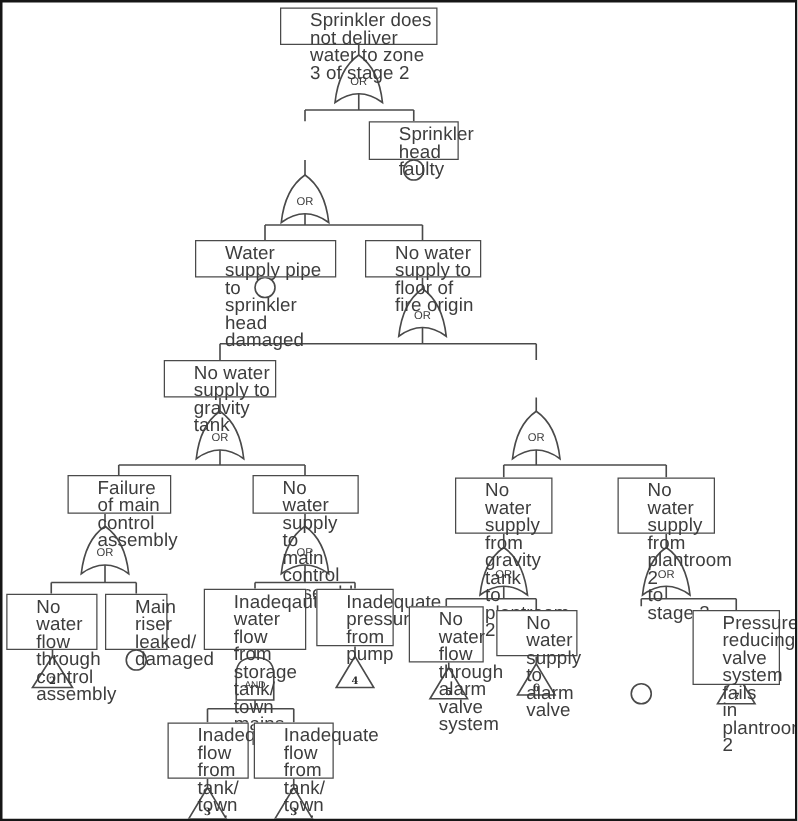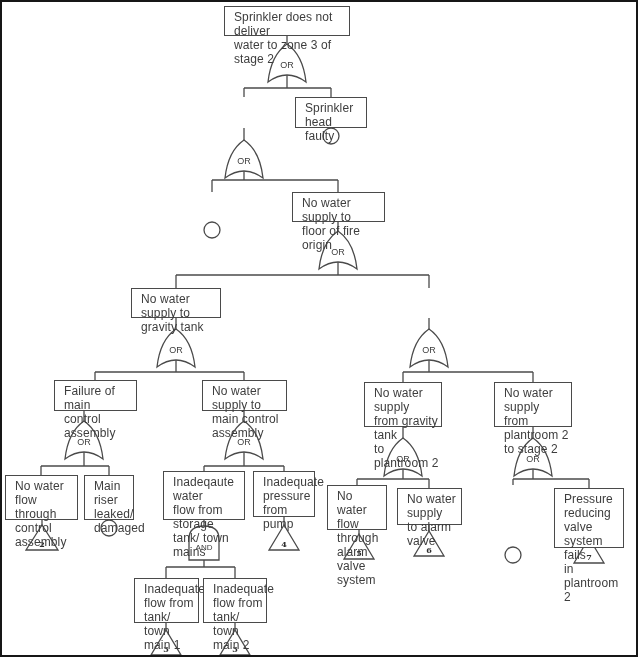--- a/index.html
+++ b/index.html
@@ -24,23 +24,23 @@
   .sym text.num {
     font-family:"DejaVu Serif","Liberation Serif",serif;
     font-size:8px; font-weight:bold; fill:#2e2e2e; text-anchor:middle;
   }
   .node {
     position:absolute;
     box-sizing:border-box;
     border:1.4px solid #4a4a4a;
     background:#ffffff;
     color:#3d3d3d;
-    font-size:12px;
+    font-size:15px;
     line-height:14px;
-    padding:3px 2px 0 9px;
+    padding:3px 2px 0 23px;
     white-space:pre-line;
     letter-spacing:0.1px;
   }
 </style>
 </head>
 <body>
 
 <div class="frame">
 
   <svg class="layer" viewBox="0 0 638 657">
@@ -181,20 +181,22 @@
     <g class="sym">
       <path d="M587,536 L572,561 L602,561 Z"></path>
       <text class="num" x="587" y="558">7</text>
     </g>
   </svg>
 
   <div class="node" style="left:222px;top:4px;width:126px;height:30px">Sprinkler does not deliver
 water to zone 3 of stage 2</div>
   <div class="node" style="left:293px;top:95px;width:72px;height:31px">Sprinkler head
 faulty</div>
+  <div class="node" style="left:154px;top:190px;width:113px;height:30px">Water supply pipe to
+sprinkler head damaged</div>
   <div class="node" style="left:290px;top:190px;width:93px;height:30px">No water supply to
 floor of fire origin</div>
   <div class="node" style="left:129px;top:286px;width:90px;height:30px">No water supply to
 gravity tank</div>
   <div class="node" style="left:52px;top:378px;width:83px;height:31px">Failure of main
 control assembly</div>
   <div class="node" style="left:200px;top:378px;width:85px;height:31px">No water supply  to
 main control assembly</div>
   <div class="node" style="left:362px;top:380px;width:78px;height:45px">No water supply
 from  gravity tank

